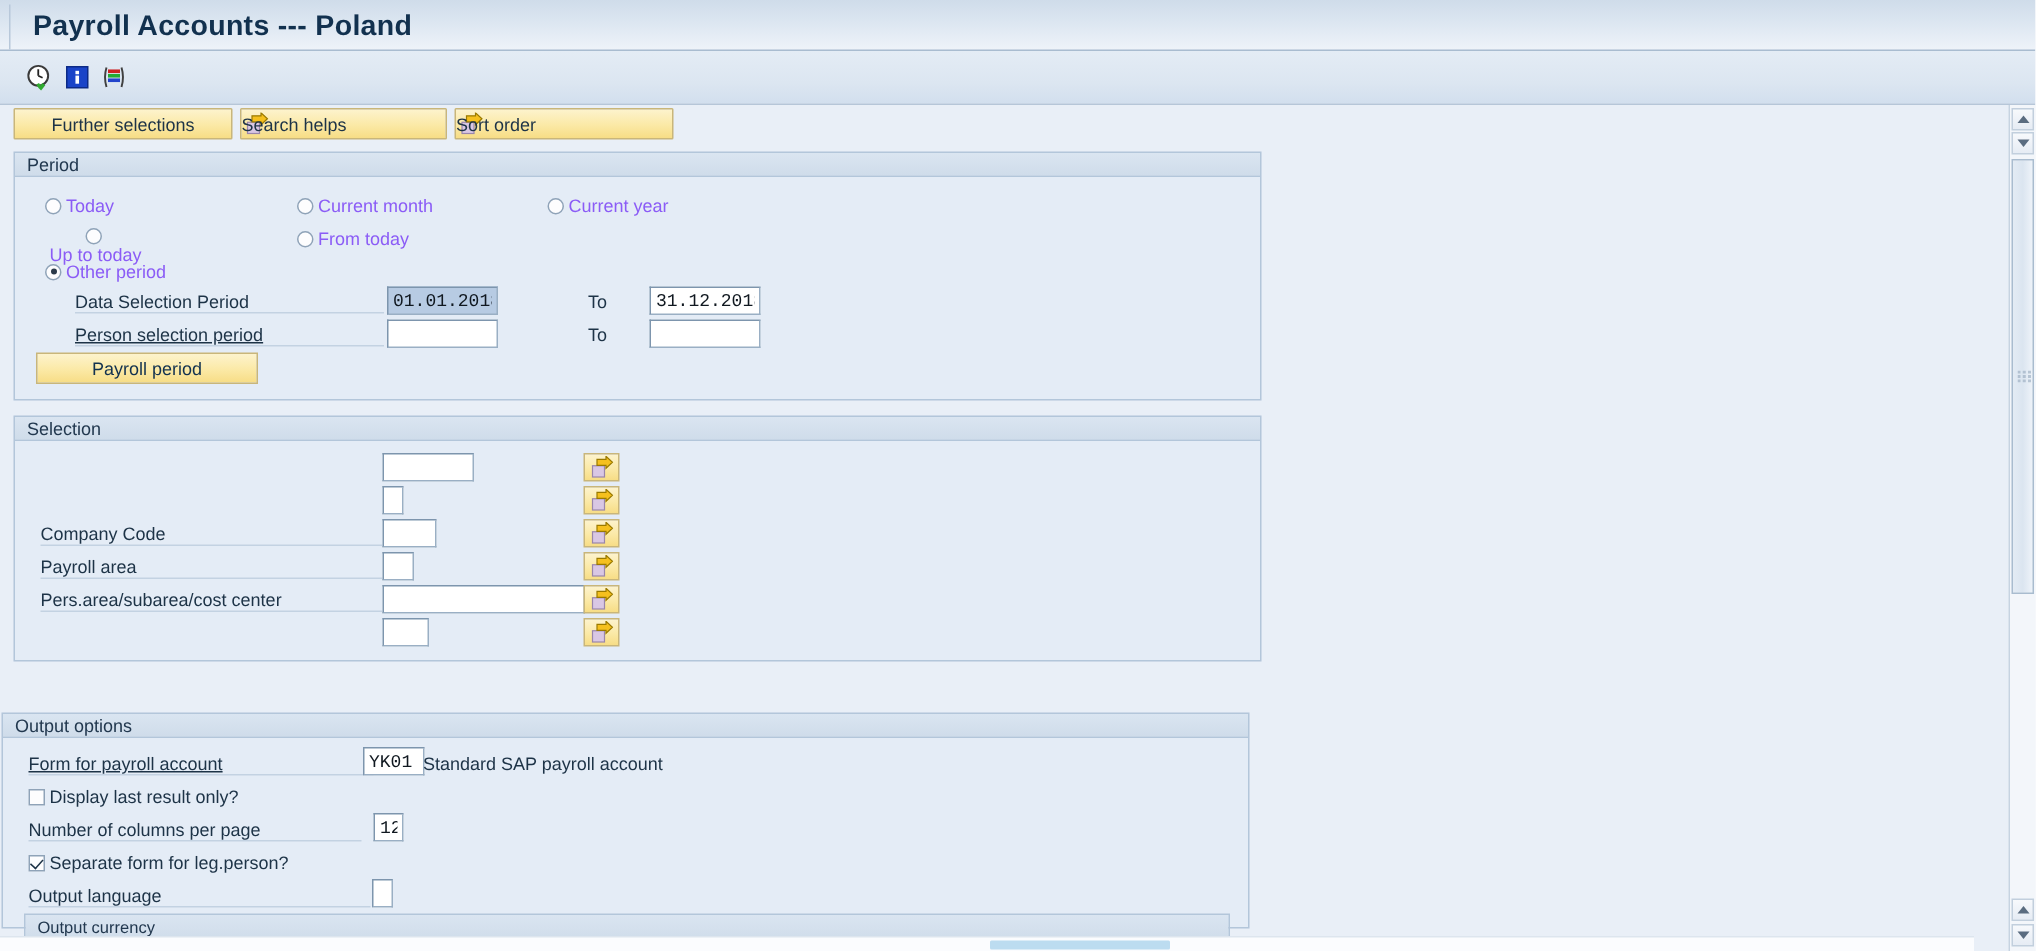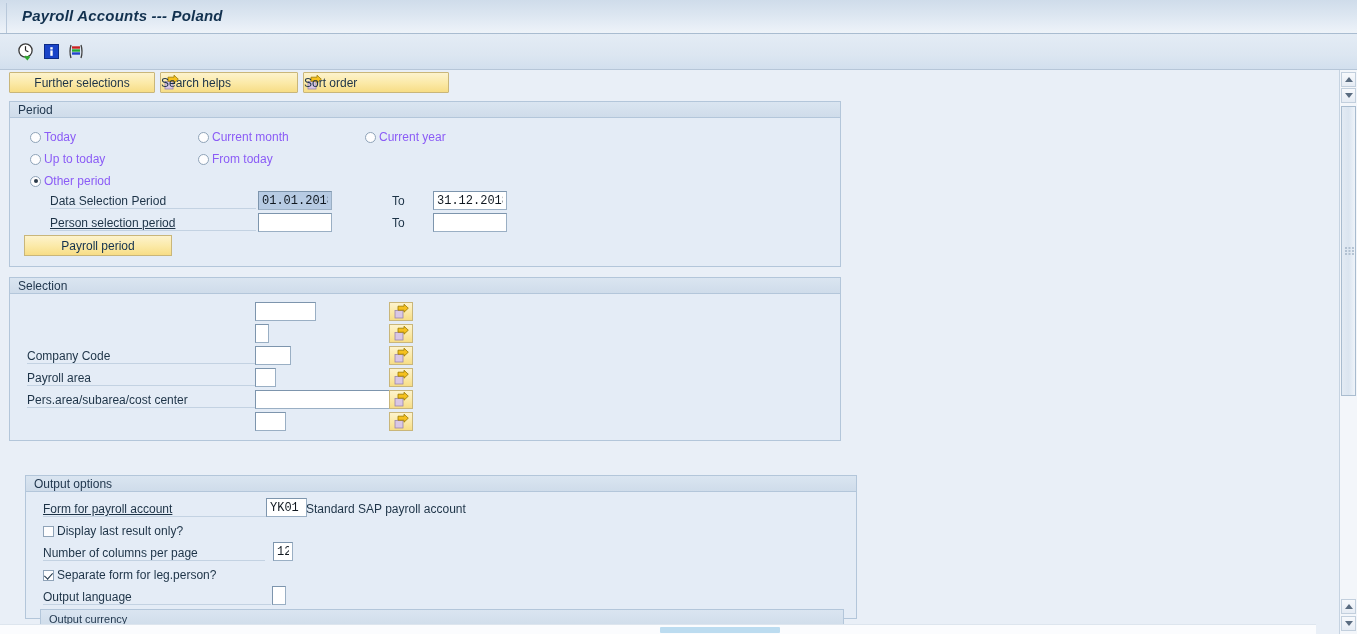--- a/index.html
+++ b/index.html
@@ -22,21 +22,21 @@
     background: linear-gradient(to bottom, #cfdcea 0%, #dce6f1 45%, #eef3f9 100%);
     border-bottom: 1px solid #a9bcd0;
     box-sizing: border-box;
   }
   .titlebar .tl-inner {
     position:absolute; left:6px; top:3px; right:6px; bottom:0;
     border-left: 1px solid #b8c8da;
   }
   .title-text {
     position: absolute; left: 22px; top: 7px;
-    font-size: 15px; font-weight: bold; font-style: italic;
+    font-size: 19px; font-weight: bold; 
     color: #12314f; letter-spacing: .2px;
     white-space: nowrap;
   }
 
   
   .toolbar {
     position: absolute; left: 0; top: 34px; width: 1357px; height: 36px;
     background: linear-gradient(to bottom, #e4ecf5 0%, #dce6f1 60%, #d2dfee 100%);
     border-bottom: 1px solid #b6c6d8;
     box-sizing: border-box;
@@ -276,21 +276,21 @@
       </div>
       <div class="radio" style="left:188px; top:28px;">
         <span class="dot"></span>
         <span class="rtext">Current month</span>
       </div>
       <div class="radio" style="left:355px; top:28px;">
         <span class="dot"></span>
         <span class="rtext">Current year</span>
       </div>
 
-      <div class="radio" style="left:20px; top:50px;">
+      <div class="radio" style="left:20px; top:50px;flex-direction:column;">
         <span class="dot"></span>
         <span class="rtext">Up to today</span>
       </div>
       <div class="radio" style="left:188px; top:50px;">
         <span class="dot"></span>
         <span class="rtext">From today</span>
       </div>
 
       <div class="radio checked" style="left:20px; top:72px;">
         <span class="dot"></span>
@@ -360,21 +360,21 @@
 
       <input class="inp" style="left: 245px; top: 134px; width: 31px; height: 19px;" value="">
       <div class="msbtn" style="left:379px; top:134px;">
         <svg viewBox="0 0 15 15" width="15" height="15">
           <rect x="1" y="6.5" width="8" height="7.5" fill="#d9c7e4" stroke="#9a86ab" stroke-width=".8"></rect>
           <path d="M4 2.2 h6 v-2 l4.3 4 -4.3 4 v-2 h-6 z" fill="#f5c01e" stroke="#9a7a00" stroke-width=".8"></path>
         </svg>
       </div>
     </div>
 
-    <div class="group" style="left:25px; top:377px; width:832px; height:144px;">
+    <div class="group" style="left:1px; top:377px; width:832px; height:144px;">
       <div class="group-title">Output options</div>
 
       <div class="lbl underlined" style="left:17px; top:26px; width:230px;text-decoration:underline;">Form for payroll account</div>
       <input class="inp" style="left: 240px; top: 22px; width: 41px; height: 19px;" value="YK01">
       <div class="plaintext" style="left:280px; top:26px;">Standard SAP payroll account</div>
 
       <div class="cbx" style="left:17px; top:48px;">
         <span class="box"></span>
         <span class="ctext">Display last result only?</span>
       </div>

